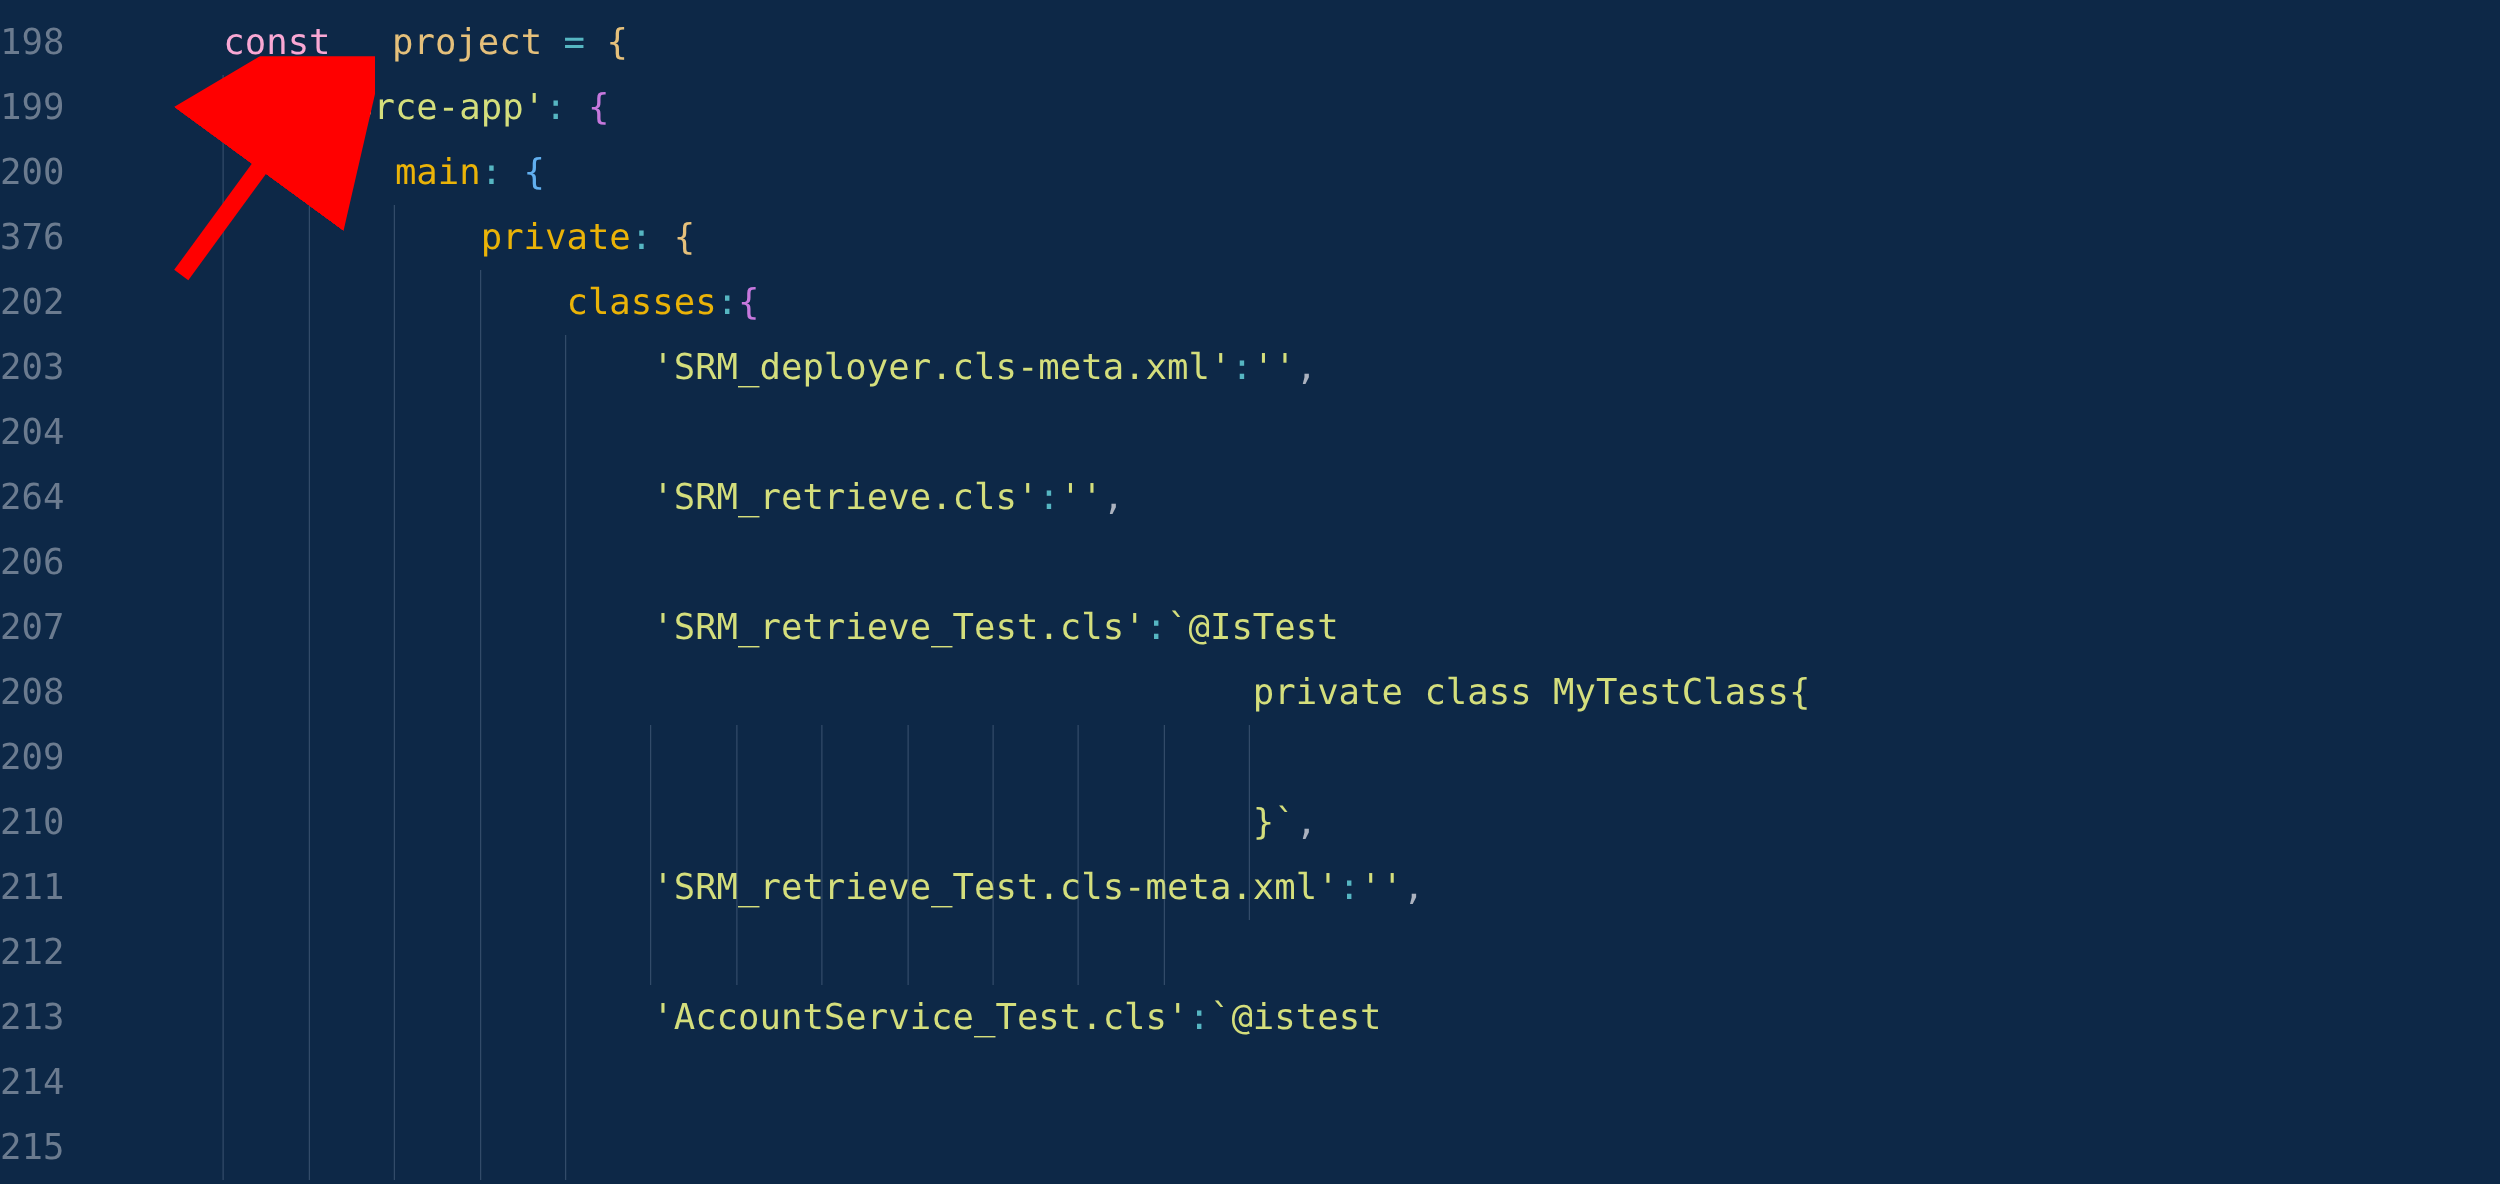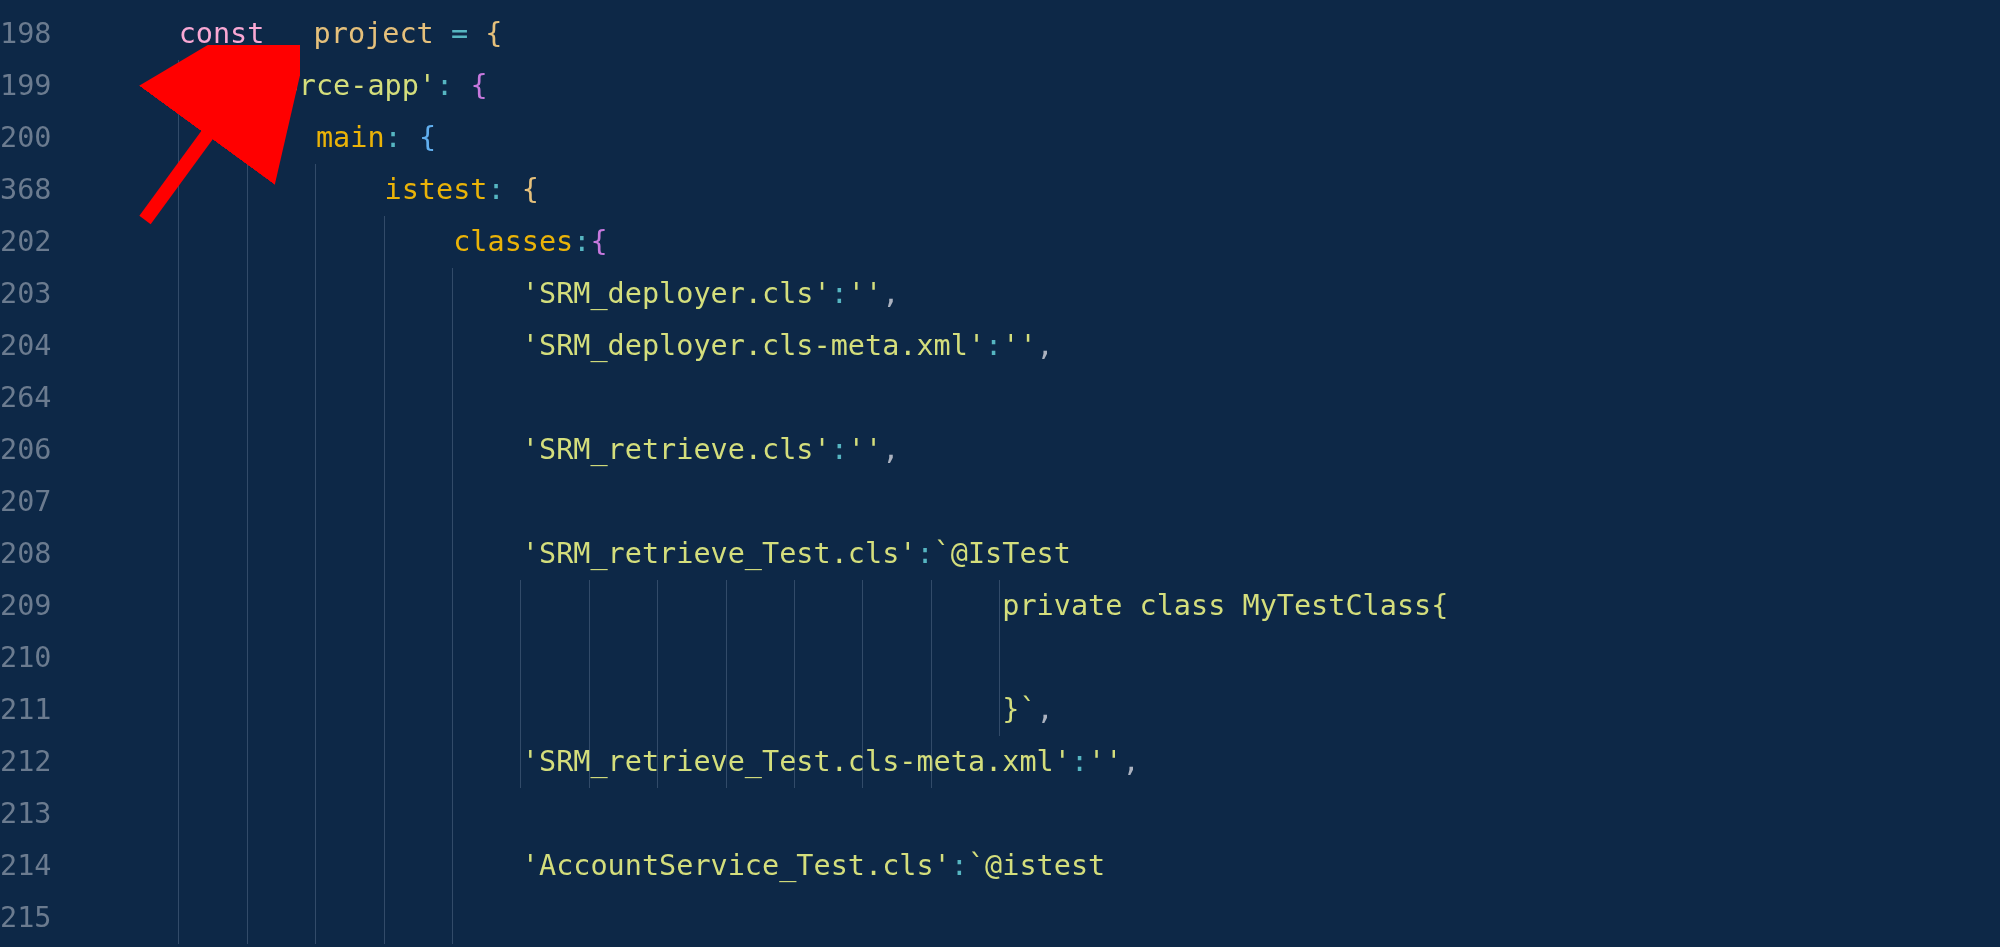--- a/index.html
+++ b/index.html
@@ -71,21 +71,21 @@
   }
 </style>
 </head>
 <body>
 
 <div class="editor">
   <div class="gutter" id="gutter">
       <div class="line-number">198</div>
       <div class="line-number">199</div>
       <div class="line-number">200</div>
-      <div class="line-number">368</div>
+      <div class="line-number">376</div>
       <div class="line-number">202</div>
       <div class="line-number">203</div>
       <div class="line-number">204</div>
       <div class="line-number">264</div>
       <div class="line-number">206</div>
       <div class="line-number">207</div>
       <div class="line-number">208</div>
       <div class="line-number">209</div>
       <div class="line-number">210</div>
       <div class="line-number">211</div>
@@ -95,25 +95,24 @@
       <div class="line-number">215</div>
     </div>
   <div class="code-area">
 
     <div class="code-line">    <span class="tok-keyword">const</span> <span class="tok-var">project</span> <span class="tok-op">=</span> <span class="tok-brace-y">{</span></div>
 
     <div class="code-line">        <span class="tok-string">'force-app'</span><span class="tok-op">:</span> <span class="tok-brace-m">{</span></div>
 
     <div class="code-line">            <span class="tok-prop">main</span><span class="tok-op">:</span> <span class="tok-brace-b">{</span></div>
 
-    <div class="code-line">                <span class="tok-prop">istest</span><span class="tok-op">:</span> <span class="tok-brace-y">{</span></div>
+    <div class="code-line">                <span class="tok-prop">private</span><span class="tok-op">:</span> <span class="tok-brace-y">{</span></div>
 
     <div class="code-line">                    <span class="tok-prop">classes</span><span class="tok-op">:</span><span class="tok-brace-m">{</span></div>
 
-    <div class="code-line">                        <span class="tok-string">'SRM_deployer.cls'</span><span class="tok-op">:</span><span class="tok-string">''</span><span class="tok-punc">,</span></div>
 
     <div class="code-line">                        <span class="tok-string">'SRM_deployer.cls-meta.xml'</span><span class="tok-op">:</span><span class="tok-string">''</span><span class="tok-punc">,</span></div>
 
     <div class="code-line"> </div>
 
     <div class="code-line">                        <span class="tok-string">'SRM_retrieve.cls'</span><span class="tok-op">:</span><span class="tok-string">''</span><span class="tok-punc">,</span></div>
 
 
     <div class="code-line"> </div>
 

